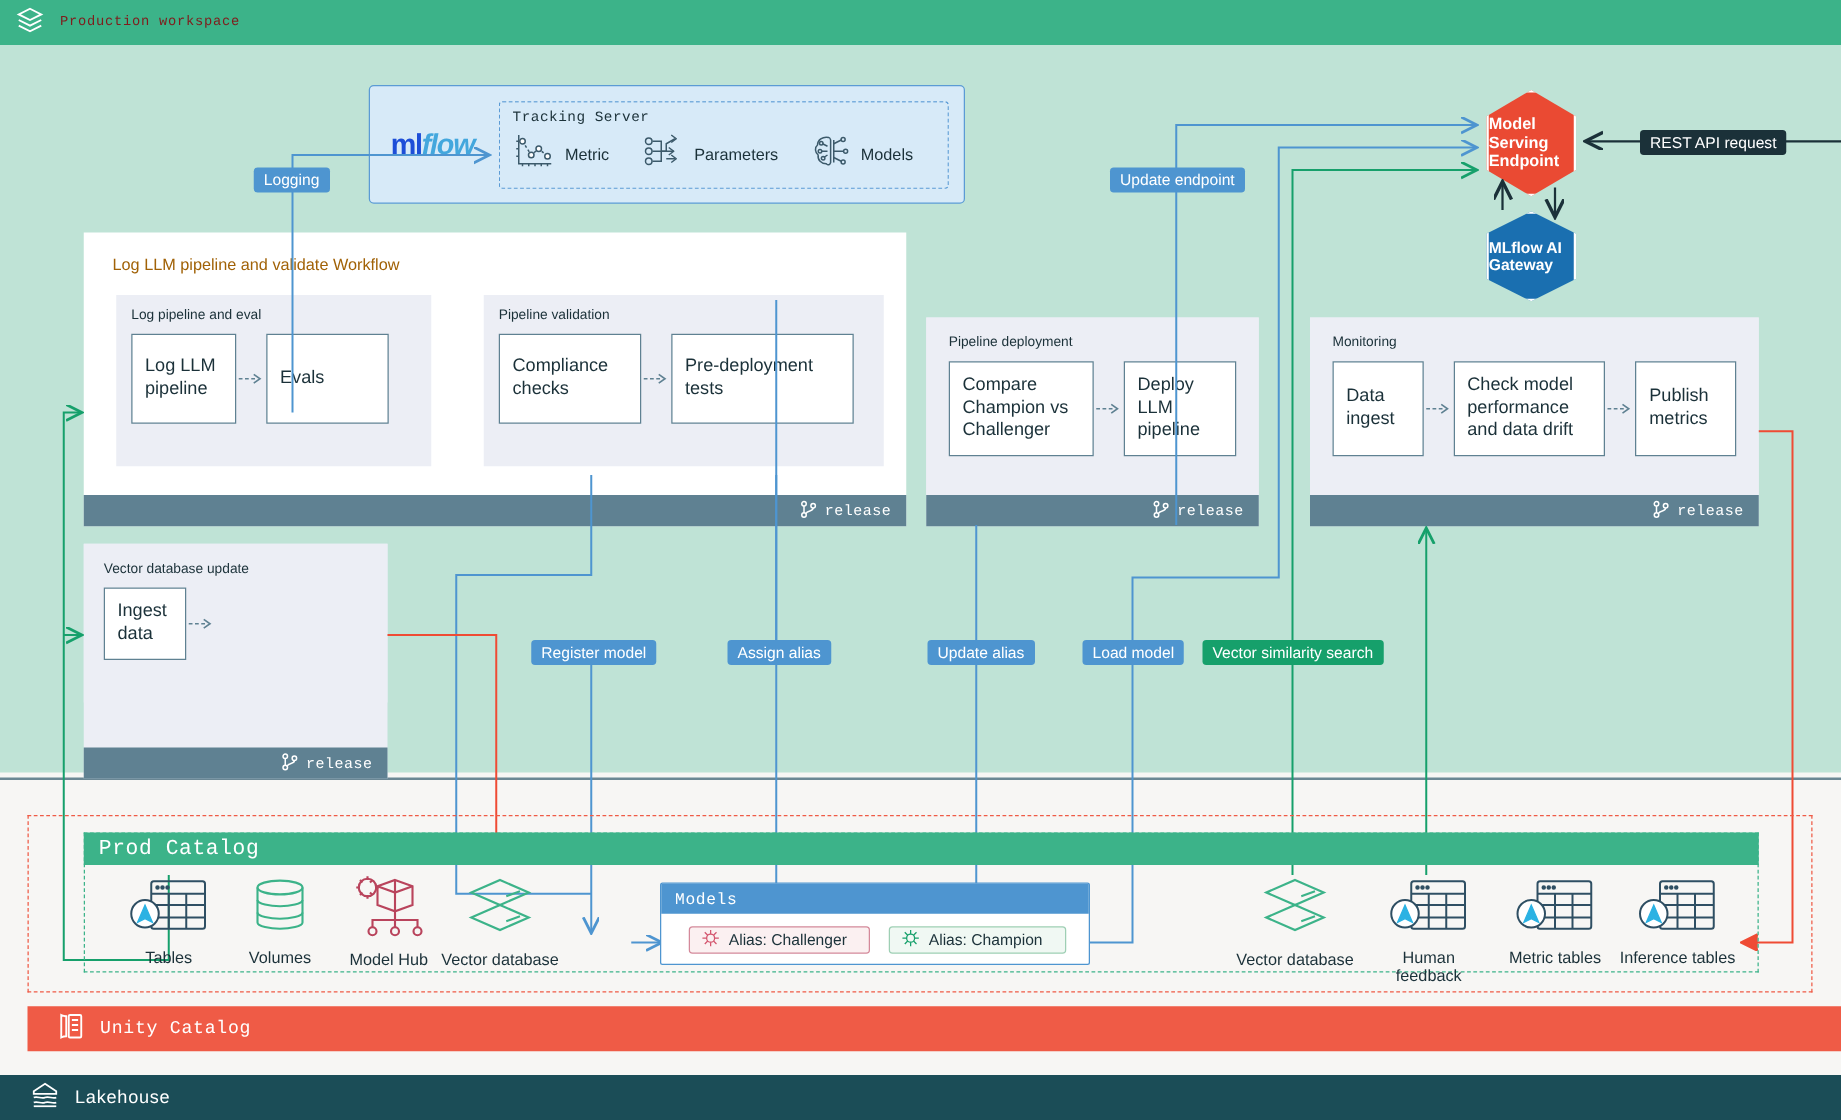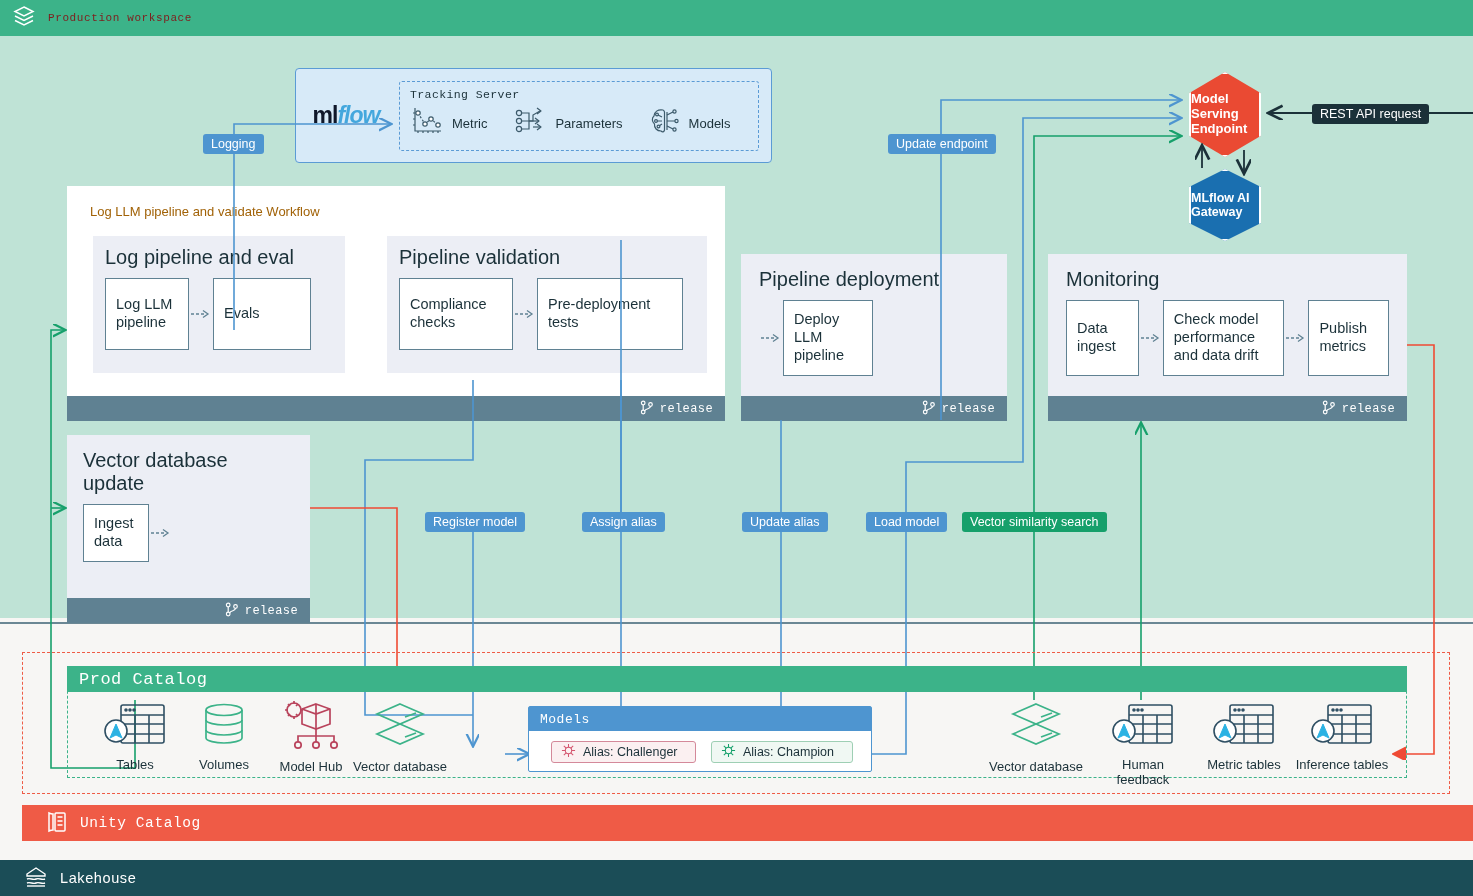--- a/index.html
+++ b/index.html
@@ -19,38 +19,38 @@
   
   #topbar{position:absolute;left:0;top:0;width:1473px;height:36px;background:#3cb389;
           display:flex;align-items:center;gap:12px;padding-left:12px;box-sizing:border-box;}
   #topbar .label{color:#7f1d1d;font-size:11px;letter-spacing:.6px;}
 
   
   #mlflow-panel{position:absolute;left:295px;top:68px;width:477px;height:95px;
       background:#d7eaf8;border:1.6px solid #5b9bd5;border-radius:4px;box-sizing:border-box;
       display:flex;align-items:center;}
   #mlflow-logo{width:100px;text-align:center;font-size:23px;font-weight:bold;letter-spacing:-1px;}
-  #mlflow-logo .ml{color:#0f172a;}
+  #mlflow-logo .ml{color:#1d4ed8;}
   #mlflow-logo .flow{color:#43a7dd;font-style:italic;}
   #tracking-box{position:absolute;left:103px;top:12px;width:360px;height:70px;
       border:1.6px dashed #5b9bd5;border-radius:3px;box-sizing:border-box;padding:6px 10px;}
   #tracking-box .tstitle{font-size:11.5px;color:#1b3139;letter-spacing:.4px;}
   .ts-items{display:flex;align-items:center;margin-top:4px;}
   .ts-item{display:flex;align-items:center;gap:8px;}
   .ts-item .tlabel{font-size:13px;color:#1b3139;}
   .ts-gap{width:26px;}
 
   
   .wcard{position:absolute;background:#fff;box-sizing:border-box;}
   .wcard .wtitle{font-size:13px;color:#a16207;}
   .release{position:absolute;left:0;bottom:0;width:100%;height:25px;background:#5f8192;
            display:flex;align-items:center;justify-content:flex-end;gap:6px;
            padding-right:12px;box-sizing:border-box;color:#fff;font-size:12px;letter-spacing:.4px;}
   .group{position:absolute;background:#eceef5;box-sizing:border-box;padding:10px 12px;}
-  .group .gtitle{font-size:20px;color:#1b3139;margin-bottom:9px;}
+  .group .gtitle{font-size:11px;color:#1b3139;margin-bottom:9px;}
   .steps{display:flex;align-items:center;}
   .step{border:1.3px solid #5f8192;background:#fff;box-sizing:border-box;
         display:flex;align-items:center;padding:8px 10px;font-size:14.5px;line-height:1.22;color:#1b3139;}
   .dash-arrow{width:24px;height:14px;flex:none;}
 
   
   .hex{position:absolute;display:flex;align-items:center;justify-content:center;text-align:left;
        color:#fff;font-weight:bold;line-height:1.15;
        clip-path:polygon(50% 0%,100% 25%,100% 75%,50% 100%,0% 75%,0% 25%);}
   #hex-serving{left:1189px;top:72px;width:72px;height:85px;background:#ea4a33;font-size:13px;
@@ -231,20 +231,23 @@
       </svg>
     </span>
     <span class="mono">release</span>
   </div>
 </div>
 
 <div class="wcard" style="left:741px;top:254px;width:266px;height:167px;background:#eceef5;">
   <div class="group" style="left:0;top:0;width:266px;height:142px;padding:14px 18px;">
     <div class="gtitle">Pipeline deployment</div>
     <div class="steps">
+      <div class="step" style="width:116px;height:76px;">
+          <span>Compare Champion vs Challenger</span>
+        </div>
       <svg class="dash-arrow" viewBox="0 0 24 14">
           <path d="M2 7 L16 7" stroke="#5f8192" stroke-width="1.3" stroke-dasharray="3 2"></path>
           <path d="M14 3.5 L19 7 L14 10.5" fill="none" stroke="#5f8192" stroke-width="1.3"></path>
         </svg>
       <div class="step" style="width:90px;height:76px;">
           <span>Deploy LLM pipeline</span>
         </div>
     </div>
   </div>
   <div class="release">

